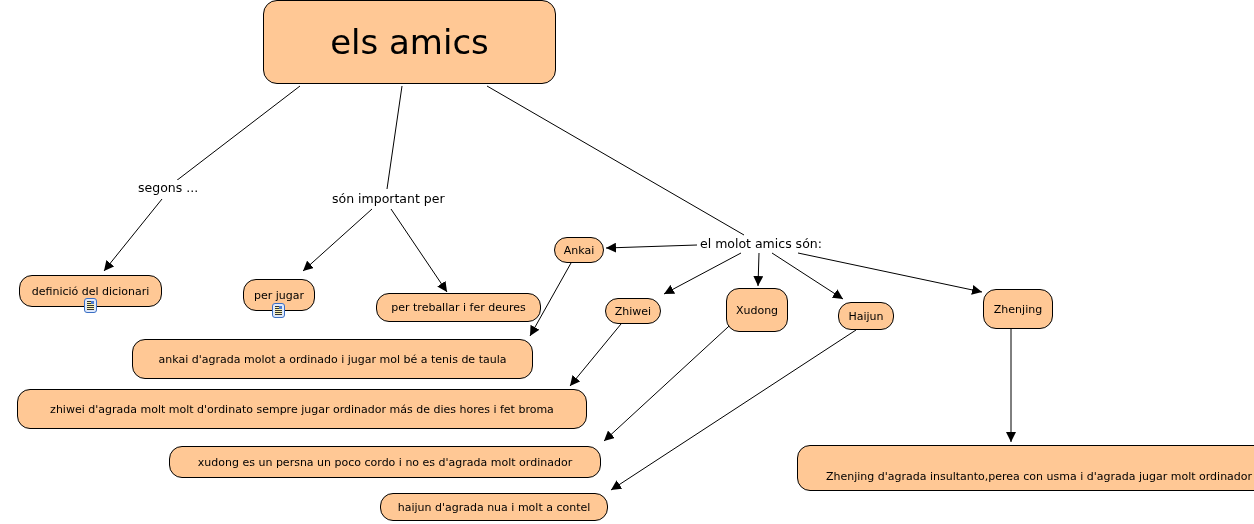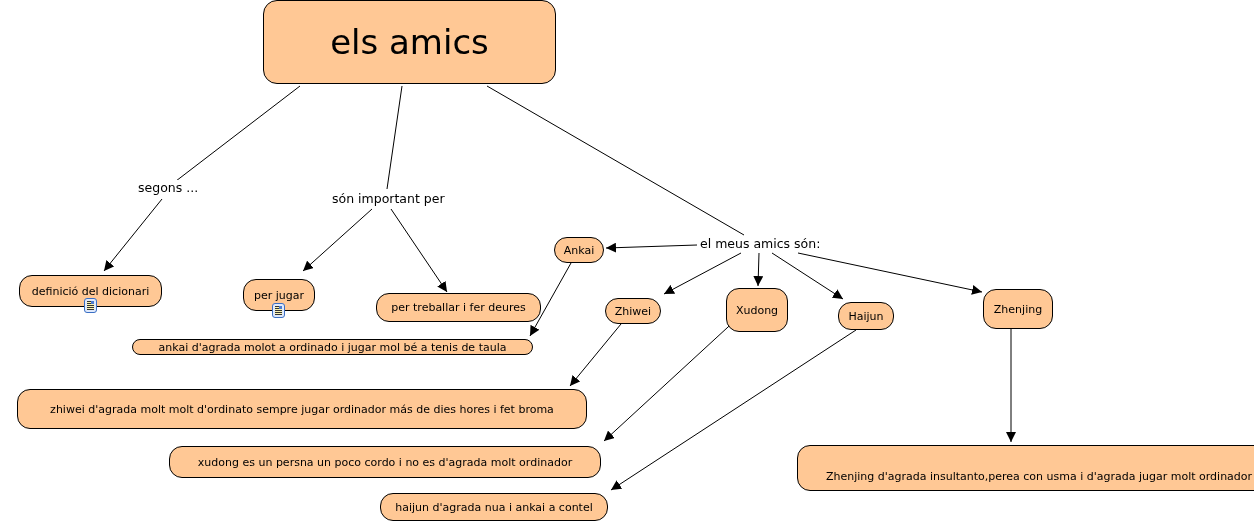--- a/index.html
+++ b/index.html
@@ -51,33 +51,33 @@
     <line x1="740" y1="316" x2="604" y2="441" marker-end="url(#arr)"></line>
     <line x1="856" y1="330" x2="611" y2="490" marker-end="url(#arr)"></line>
     <line x1="1011" y1="317" x2="1011" y2="442" marker-end="url(#arr)"></line>
   </g>
 </svg>
 
 <div class="node main" style="left:263px; top:0px; width:293px; height:84px;">els amics</div>
 
 <div class="link-label" style="left:136px; top:180px;">segons ...</div>
 <div class="link-label" style="left:330px; top:191px;">són important per</div>
-<div class="link-label" style="left:698px; top:236px;">el meus amics són:</div>
+<div class="link-label" style="left:698px; top:236px;">el molot amics són:</div>
 
 <div class="node" style="left:19px; top:275px; width:143px; height:32px;">definició del dicionari</div>
 <div class="res-icon" style="left:84px; top:298px;"></div>
 
 <div class="node" style="left:243px; top:279px; width:72px; height:32px;">per jugar</div>
 <div class="res-icon" style="left:272px; top:303px;"></div>
 
 <div class="node" style="left:376px; top:293px; width:165px; height:29px;">per treballar i fer deures</div>
 
 <div class="node" style="left:554px; top:237px; width:50px; height:26px;">Ankai</div>
 <div class="node" style="left:605px; top:298px; width:56px; height:26px;">Zhiwei</div>
 <div class="node" style="left:726px; top:288px; width:62px; height:44px;">Xudong</div>
 <div class="node" style="left:838px; top:302px; width:56px; height:28px;">Haijun</div>
 <div class="node" style="left:983px; top:289px; width:70px; height:40px;">Zhenjing</div>
 
-<div class="node" style="left:132px; top:339px; width:401px; height:16px;">ankai d'agrada molot a ordinado i jugar mol bé a tenis de taula</div>
+<div class="node" style="left:132px; top:339px; width:401px; height:40px;">ankai d'agrada molot a ordinado i jugar mol bé a tenis de taula</div>
 <div class="node" style="left:17px; top:389px; width:570px; height:40px;">zhiwei d'agrada molt molt d'ordinato sempre jugar ordinador más de dies hores i fet broma</div>
 <div class="node" style="left:169px; top:446px; width:432px; height:32px;">xudong es un persna un poco cordo i no es d'agrada molt ordinador</div>
-<div class="node" style="left:380px; top:493px; width:228px; height:28px;">haijun d'agrada nua i ankai a contel</div>
+<div class="node" style="left:380px; top:493px; width:228px; height:28px;">haijun d'agrada nua i molt a contel</div>
 <div class="node" style="left:769px; top:445px; width:484px; height:46px; align-items:flex-end; padding-bottom:7px;margin-left:28px;">Zhenjing d'agrada insultanto,perea con usma i d'agrada jugar molt ordinador</div>
 
 </body></html>

